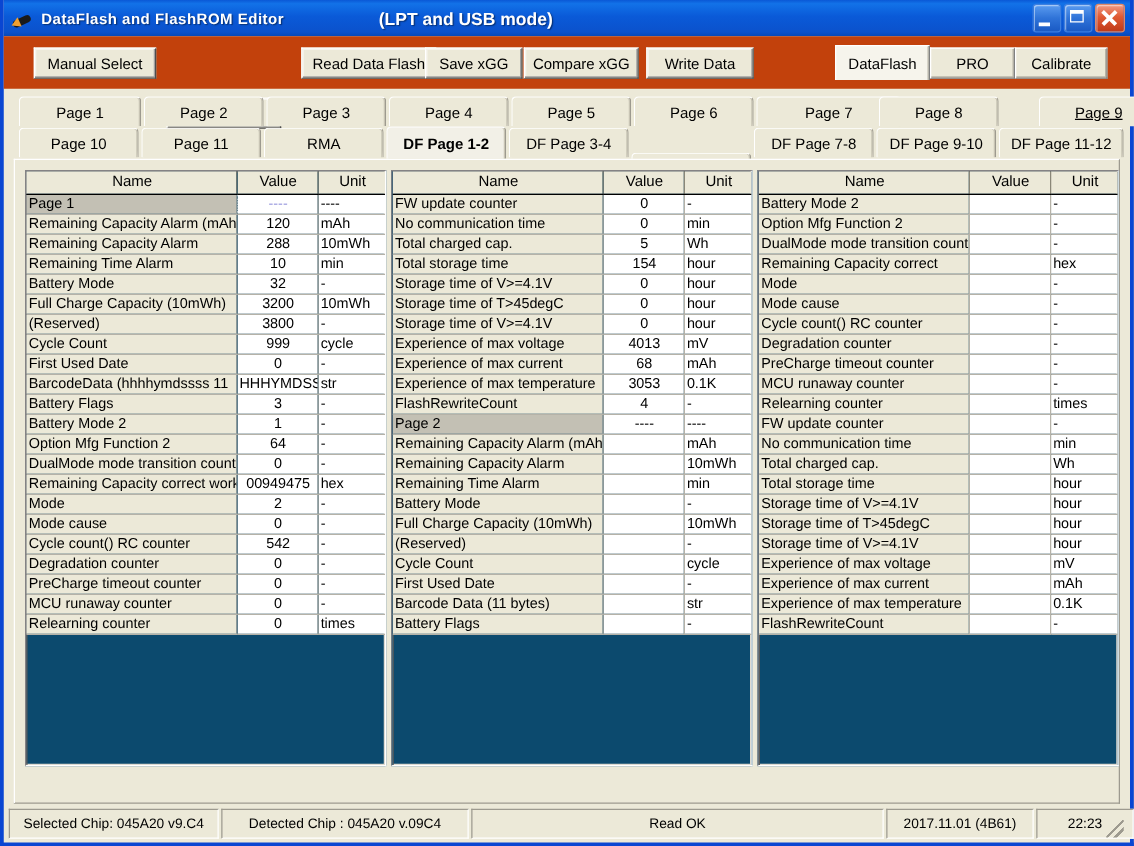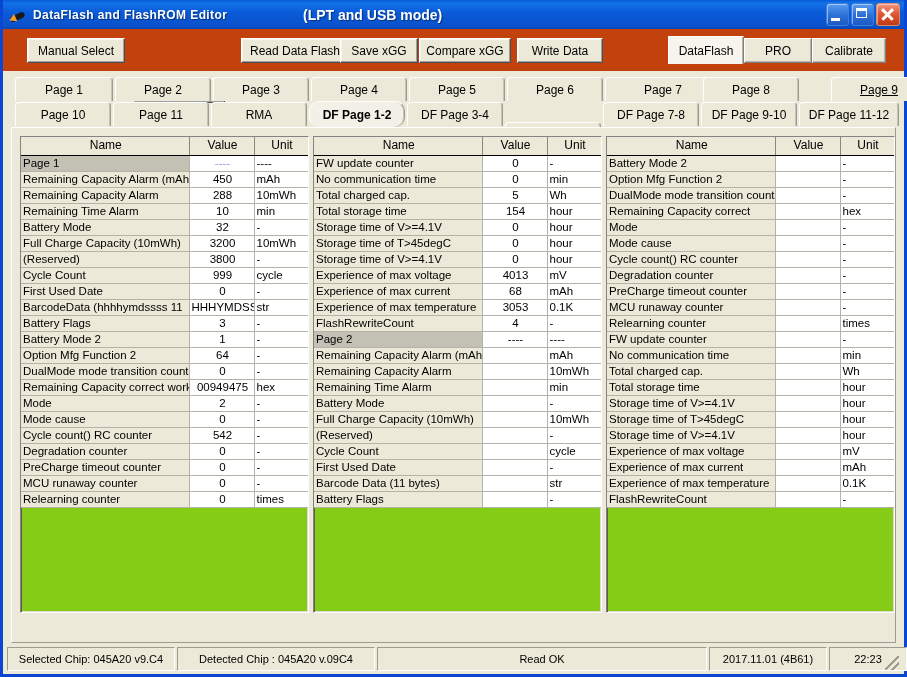--- a/index.html
+++ b/index.html
@@ -148,21 +148,20 @@
     font-size: 12px; color: #000;
     display: flex; align-items: center; justify-content: center;
     cursor: default;
   }
   .ptab.active {
     background: #f2f0e7;
     font-weight: bold;
     height: 26px; top: -1px;
     z-index: 5;
     box-shadow: inset -1px 0 0 #c8c4b4, 0 0 0 0 #000;
-    border-radius: 10px;
   }
 
   
   .content {
     flex: 1 1 auto;
     margin: 0 8px 0 8px;
     background: #ece9d8;
     border-top: 1px solid #ffffff;
     border-left: 1px solid #ffffff;
     border-right: 1px solid #9d9a8f;
@@ -171,21 +170,21 @@
     display: flex;
     padding: 8px 0 0 8px;
     box-sizing: border-box;
     gap: 4px;
   }
 
   .grid {
     width: 289px;
     height: 477px;
     box-sizing: border-box;
-    background: #84cc16;
+    background: #0c4a6e;
     border: 1px solid #848284;
     border-right-color: #ffffff; border-bottom-color: #ffffff;
     box-shadow: inset 1px 1px 0 #5a5a5a, inset -1px -1px 0 #dedad0;
     overflow: hidden;
     position: relative;
   }
   table.tbl {
     border-collapse: collapse;
     table-layout: fixed;
     width: 100%;
@@ -341,21 +340,21 @@
             </tr>
           </thead>
           <tbody>
             <tr class="section">
               <td class="name">Page 1</td>
               <td class="val selected">----</td>
               <td class="unit">----</td>
             </tr>
             <tr>
               <td class="name">Remaining Capacity Alarm (mAh)</td>
-              <td class="val">450</td>
+              <td class="val">120</td>
               <td class="unit">mAh</td>
             </tr>
             <tr>
               <td class="name">Remaining Capacity Alarm</td>
               <td class="val">288</td>
               <td class="unit">10mWh</td>
             </tr>
             <tr>
               <td class="name">Remaining Time Alarm</td>
               <td class="val">10</td>

